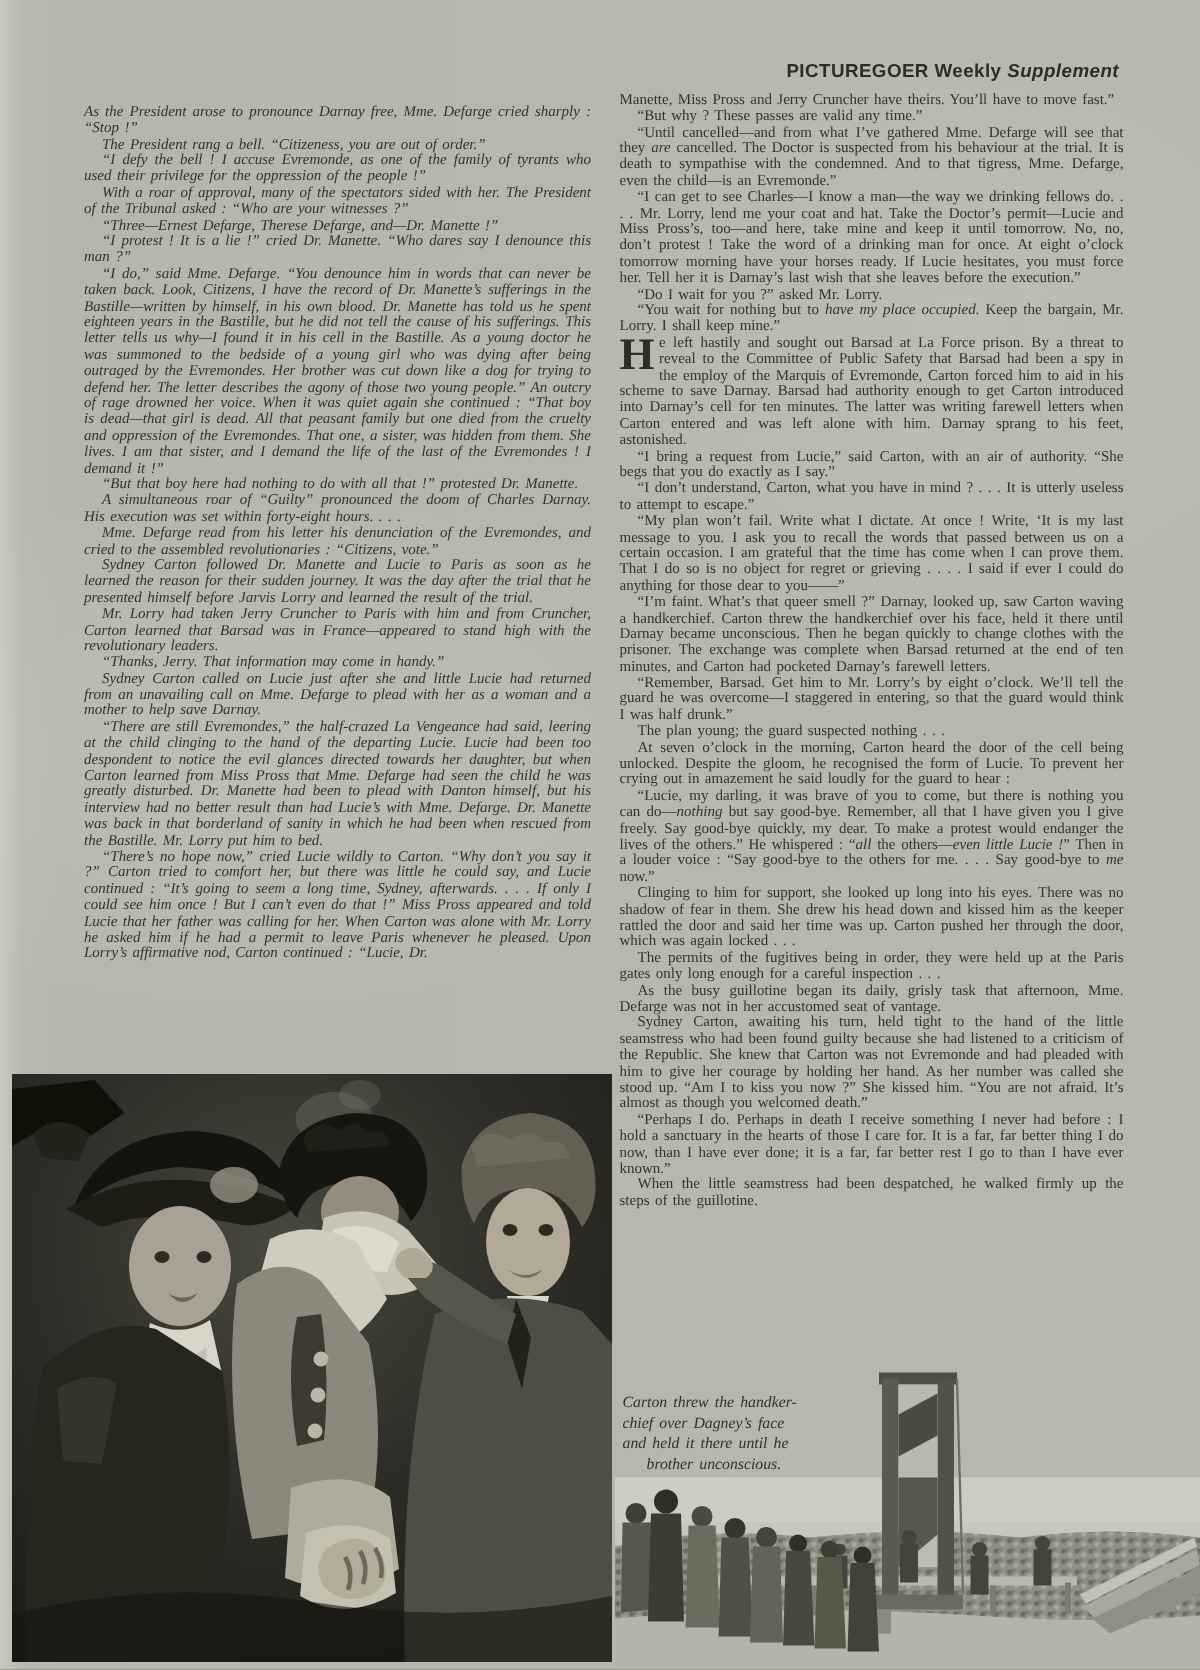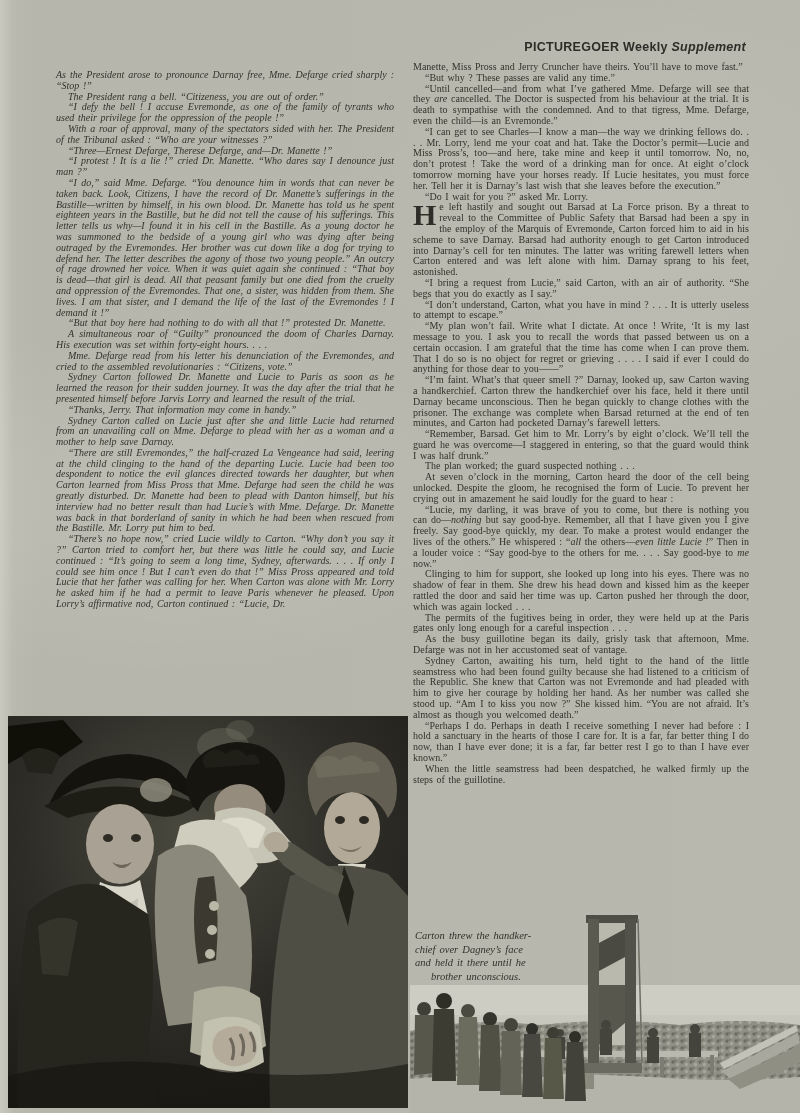--- a/index.html
+++ b/index.html
@@ -50,44 +50,46 @@
     <span>PICTUREGOER Weekly</span>
     <span class="supp">Supplement</span>
   </div>
 
   <div class="col col-left">
       <p class="noindent"><span>As the President arose to pronounce Darnay free, Mme. Defarge cried sharply : “Stop !”</span></p>
       <p><span>The President rang a bell.  “Citizeness, you are out of order.”</span></p>
       <p><span>“I defy the bell !  I accuse Evremonde, as one of the family of tyrants who used their privilege for the oppression of the people !”</span></p>
       <p><span>With a roar of approval, many of the spectators sided with her. The President of the Tribunal asked : “Who are your witnesses ?”</span></p>
       <p><span>“Three—Ernest Defarge, Therese Defarge, and—Dr. Manette !”</span></p>
-      <p><span>“I protest !  It is a lie !” cried Dr. Manette.  “Who dares say I denounce just man ?”</span></p>
+      <p><span>“I protest !  It is a lie !” cried Dr. Manette.  “Who dares say I denounce this man ?”</span></p>
       <p><span>“I do,” said Mme. Defarge.  “You denounce him in words that can never be taken back.  Look, Citizens, I have the record of Dr. Manette’s sufferings in the Bastille—written by himself, in his own blood.  Dr. Manette has told us he spent eighteen years in the Bastille, but he did not tell the cause of his sufferings.  This letter tells us why—I found it in his cell in the Bastille.  As a young doctor he was summoned to the bedside of a young girl who was dying after being outraged by the Evremondes.  Her brother was cut down like a dog for trying to defend her.  The letter describes the agony of those two young people.”  An outcry of rage drowned her voice.  When it was quiet again she continued : “That boy is dead—that girl is dead. All that peasant family but one died from the cruelty and oppression of the Evremondes.  That one, a sister, was hidden from them.  She lives.  I am that sister, and I demand the life of the last of the Evremondes !  I demand it !”</span></p>
       <p><span>“But that boy here had nothing to do with all that !” protested Dr. Manette.</span></p>
       <p><span>A simultaneous roar of “Guilty” pronounced the doom of Charles Darnay.  His execution was set within forty-eight hours. . . .</span></p>
       <p><span>Mme. Defarge read from his letter his denunciation of the Evremondes, and cried to the assembled revolutionaries : “Citizens, vote.”</span></p>
       <p><span>Sydney Carton followed Dr. Manette and Lucie to Paris as soon as he learned the reason for their sudden journey.  It was the day after the trial that he presented himself before Jarvis Lorry and learned the result of the trial.</span></p>
+      <p><span>Mr. Lorry had taken Jerry Cruncher to Paris with him and from Cruncher, Carton learned that Barsad was in France—appeared to stand high with the revolutionary leaders.</span></p>
       <p><span>“Thanks, Jerry.  That information may come in handy.”</span></p>
       <p><span>Sydney Carton called on Lucie just after she and little Lucie had returned from an unavailing call on Mme. Defarge to plead with her as a woman and a mother to help save Darnay.</span></p>
       <p><span>“There are still Evremondes,” the half-crazed La Vengeance had said, leering at the child clinging to the hand of the departing Lucie. Lucie had been too despondent to notice the evil glances directed towards her daughter, but when Carton learned from Miss Pross that Mme. Defarge had seen the child he was greatly disturbed.  Dr. Manette had been to plead with Danton himself, but his interview had no better result than had Lucie’s with Mme. Defarge.  Dr. Manette was back in that borderland of sanity in which he had been when rescued from the Bastille.  Mr. Lorry put him to bed.</span></p>
       <p><span>“There’s no hope now,” cried Lucie wildly to Carton.  “Why don’t you say it ?”  Carton tried to comfort her, but there was little he could say, and Lucie continued : “It’s going to seem a long time, Sydney, afterwards. . . .  If only I could see him once !  But I can’t even do that !”  Miss Pross appeared and told Lucie that her father was calling for her.  When Carton was alone with Mr. Lorry he asked him if he had a permit to leave Paris whenever he pleased. Upon Lorry’s affirmative nod, Carton continued : “Lucie, Dr.</span></p>
     </div>
   <div class="col col-right">
       <p class="noindent"><span>Manette, Miss Pross and Jerry Cruncher have theirs.  You’ll have to move fast.”</span></p>
       <p><span>“But why ?  These passes are valid any time.”</span></p>
       <p><span>“Until cancelled—and from what I’ve gathered Mme. Defarge will see that they </span><i>are</i><span> cancelled.  The Doctor is suspected from his behaviour at the trial.  It is death to sympathise with the condemned.  And to that tigress, Mme. Defarge, even the child—is an Evremonde.”</span></p>
       <p><span>“I can get to see Charles—I know a man—the way we drinking fellows do. . . .  Mr. Lorry, lend me your coat and hat.  Take the Doctor’s permit—Lucie and Miss Pross’s, too—and here, take mine and keep it until tomorrow.  No, no, don’t protest !  Take the word of a drinking man for once.  At eight o’clock tomorrow morning have your horses ready.  If Lucie hesitates, you must force her.  Tell her it is Darnay’s last wish that she leaves before the execution.”</span></p>
       <p><span>“Do I wait for you ?” asked Mr. Lorry.</span></p>
+      <p><span>“You wait for nothing but to </span><i>have my place occupied.</i><span>  Keep the bargain, Mr. Lorry.  I shall keep mine.”</span></p>
       <p class="noindent"><span class="dropcap">H</span><span>e left hastily and sought out Barsad at La Force prison.  By a threat to reveal to the Committee of Public Safety that Barsad had been a spy in the employ of the Marquis of Evremonde, Carton forced him to aid in his scheme to save Darnay.  Barsad had authority enough to get Carton introduced into Darnay’s cell for ten minutes.  The latter was writing farewell letters when Carton entered and was left alone with him.  Darnay sprang to his feet, astonished.</span></p>
       <p><span>“I bring a request from Lucie,” said Carton, with an air of authority.  “She begs that you do exactly as I say.”</span></p>
       <p><span>“I don’t understand, Carton, what you have in mind ? . . . It is utterly useless to attempt to escape.”</span></p>
       <p><span>“My plan won’t fail.  Write what I dictate.  At once !  Write, ‘It is my last message to you.  I ask you to recall the words that passed between us on a certain occasion.  I am grateful that the time has come when I can prove them.  That I do so is no object for regret or grieving . . . .  I said if ever I could do anything for those dear to you——”</span></p>
       <p><span>“I’m faint.  What’s that queer smell ?”  Darnay, looked up, saw Carton waving a handkerchief.  Carton threw the handkerchief over his face, held it there until Darnay became unconscious.  Then he began quickly to change clothes with the prisoner.  The exchange was complete when Barsad returned at the end of ten minutes, and Carton had pocketed Darnay’s farewell letters.</span></p>
       <p><span>“Remember, Barsad.  Get him to Mr. Lorry’s by eight o’clock. We’ll tell the guard he was overcome—I staggered in entering, so that the guard would think I was half drunk.”</span></p>
-      <p><span>The plan worked; the guard suspected nothing . . .</span></p>
+      <p><span>The plan young; the guard suspected nothing . . .</span></p>
       <p><span>At seven o’clock in the morning, Carton heard the door of the cell being unlocked.  Despite the gloom, he recognised the form of Lucie.  To prevent her crying out in amazement he said loudly for the guard to hear :</span></p>
       <p><span>“Lucie, my darling, it was brave of you to come, but there is nothing you can do—</span><i>nothing</i><span> but say good-bye.   Remember, all that I have given you I give freely.  Say good-bye quickly, my dear.  To make a protest would endanger the lives of the others.” He whispered : “</span><i>all</i><span> the others—</span><i>even little Lucie !</i><span>”   Then in a louder voice : “Say good-bye to the others for me. . . .  Say good-bye to </span><i>me</i><span> now.”</span></p>
       <p><span>Clinging to him for support, she looked up long into his eyes. There was no shadow of fear in them.  She drew his head down and kissed him as the keeper rattled the door and said her time was up. Carton pushed her through the door, which was again locked . . .</span></p>
       <p><span>The permits of the fugitives being in order, they were held up at the Paris gates only long enough for a careful inspection . . .</span></p>
       <p><span>As the busy guillotine began its daily, grisly task that afternoon, Mme. Defarge was not in her accustomed seat of vantage.</span></p>
       <p><span>Sydney Carton, awaiting his turn, held tight to the hand of the little seamstress who had been found guilty because she had listened to a criticism of the Republic.  She knew that Carton was not Evremonde and had pleaded with him to give her courage by holding her hand.  As her number was called she stood up.  “Am I to kiss you now ?”  She kissed him.  “You are not afraid.  It’s almost as though you welcomed death.”</span></p>
       <p><span>“Perhaps I do.  Perhaps in death I receive something I never had before : I hold a sanctuary in the hearts of those I care for.  It is a far, far better thing I do now, than I have ever done; it is a far, far better rest I go to than I have ever known.”</span></p>
       <p><span>When the little seamstress had been despatched, he walked firmly up the steps of the guillotine.</span></p>
     </div>
 

